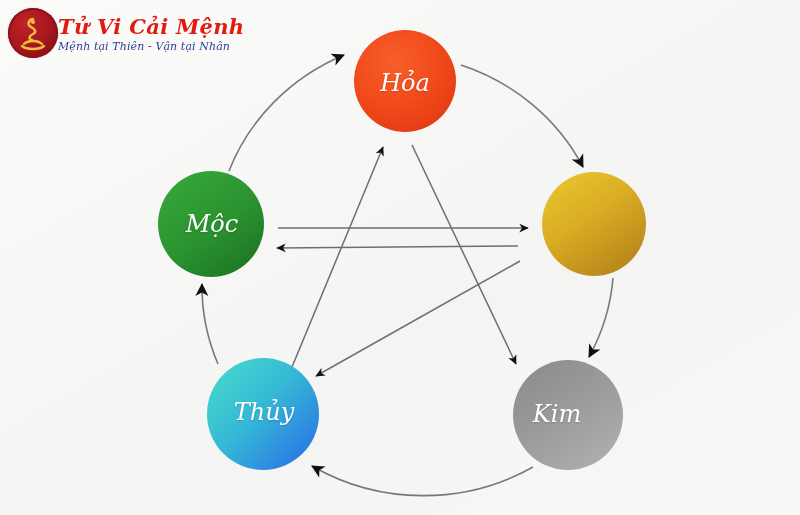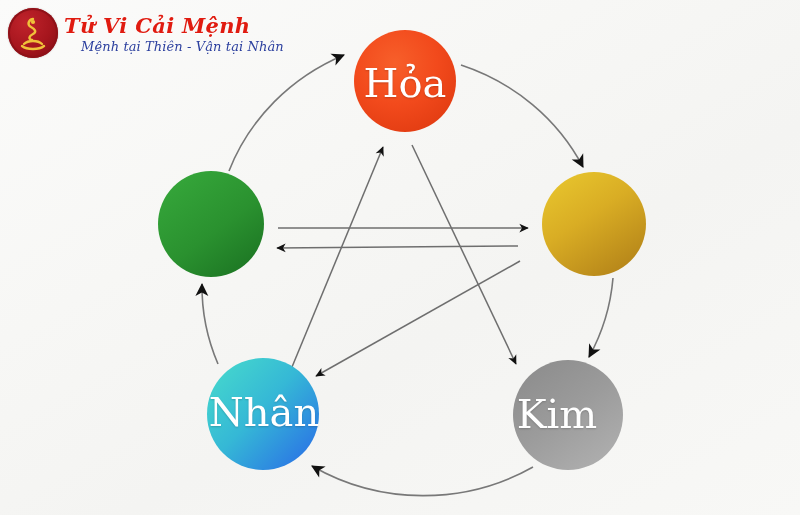--- a/index.html
+++ b/index.html
@@ -21,21 +21,20 @@
 
   
   #logo {
     position: absolute;
     left: 8px;
     top: 4px;
     width: 190px;
     height: 58px;
     display: flex;
     align-items: center;
-    gap: 6px;
   }
   #seal {
     position: relative;
     width: 50px;
     height: 50px;
     border-radius: 50%;
     background: radial-gradient(circle at 35% 30%, #c0232b 0%, #a5151d 55%, #7d0d14 100%);
     box-shadow: inset 0 0 0 2px #8f1118, 0 0 2px rgba(0,0,0,.25);
     flex: none;
   }
@@ -60,45 +59,45 @@
     font-size: 21px;
     color: #e01b10;
     letter-spacing: .3px;
     white-space: nowrap;
     text-shadow: 0 1px 0 rgba(255,255,255,.6);
   }
   #tagline {
     margin-top: 4px;
     font-family: "DejaVu Serif", serif;
     font-style: italic;
-    font-size: 13px;
+    font-size: 11px;
     color: #2b3f9e;
     white-space: nowrap;
     letter-spacing: .1px;
-    margin-left: 17px;
   }
 
   
   #diagram {
     position: absolute;
     left: 0;
     top: 0;
     width: 800px;
     height: 515px;
   }
   .node-label {
     position: absolute;
     pointer-events: none;
     color: #ffffff;
     font-family: "DejaVu Serif", serif;
-    font-size: 40px;
+    font-size: 24px;
     line-height: 1;
     white-space: nowrap;
     transform: translate(-50%, -50%);
     text-shadow: 0 1px 2px rgba(0,0,0,.18);
+    font-style: italic;
   }
 </style>
 </head>
 <body>
 
 <div id="stage">
 
   <div id="logo">
     <div id="seal">
       <div class="glyph">
@@ -174,15 +173,16 @@
       <circle cx="405" cy="81" r="51" fill="url(#g-hoa)"></circle>
       <circle cx="594" cy="224" r="52" fill="url(#g-tho)"></circle>
       <circle cx="568" cy="415" r="55" fill="url(#g-kim)"></circle>
       <circle cx="263" cy="414" r="56" fill="url(#g-thuy)"></circle>
       <circle cx="211" cy="224" r="53" fill="url(#g-moc)"></circle>
     </g>
   </svg>
 
   <div class="node-label" style="left:405px; top:83px;">Hỏa</div>
   <div class="node-label" style="left:557px; top:414px;">Kim</div>
-  <div class="node-label" style="left:264px; top:412px;">Nhân</div>
+  <div class="node-label" style="left:264px; top:412px;">Thủy</div>
+  <div class="node-label" style="left:212px; top:224px;">Mộc</div>
 
 </div>
 
 </body></html>

